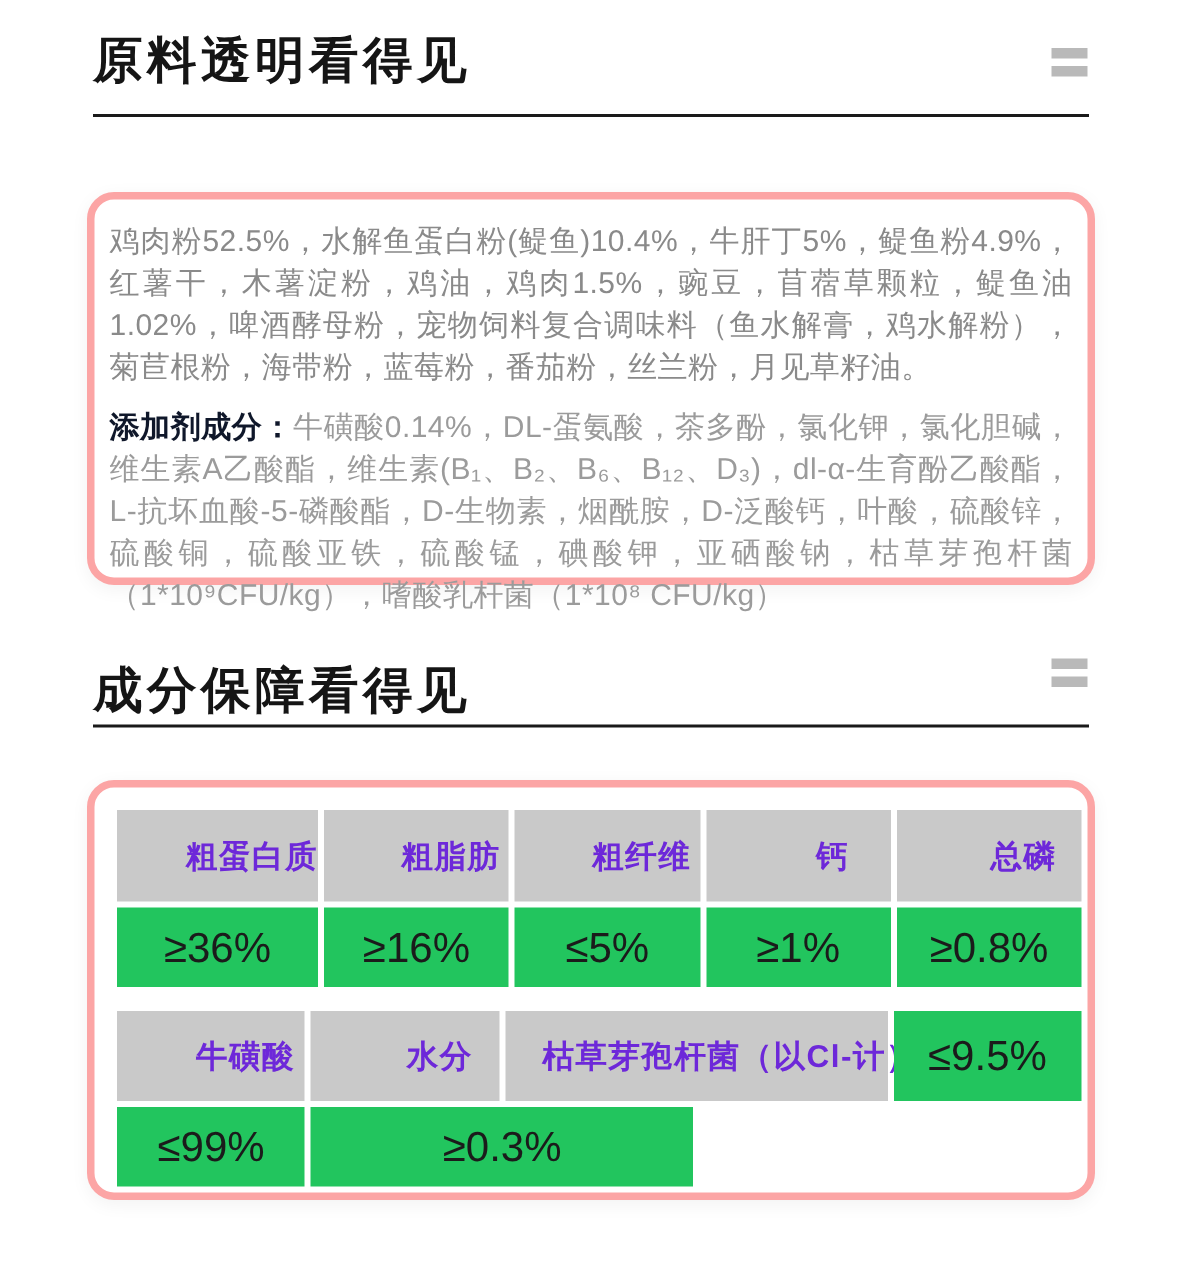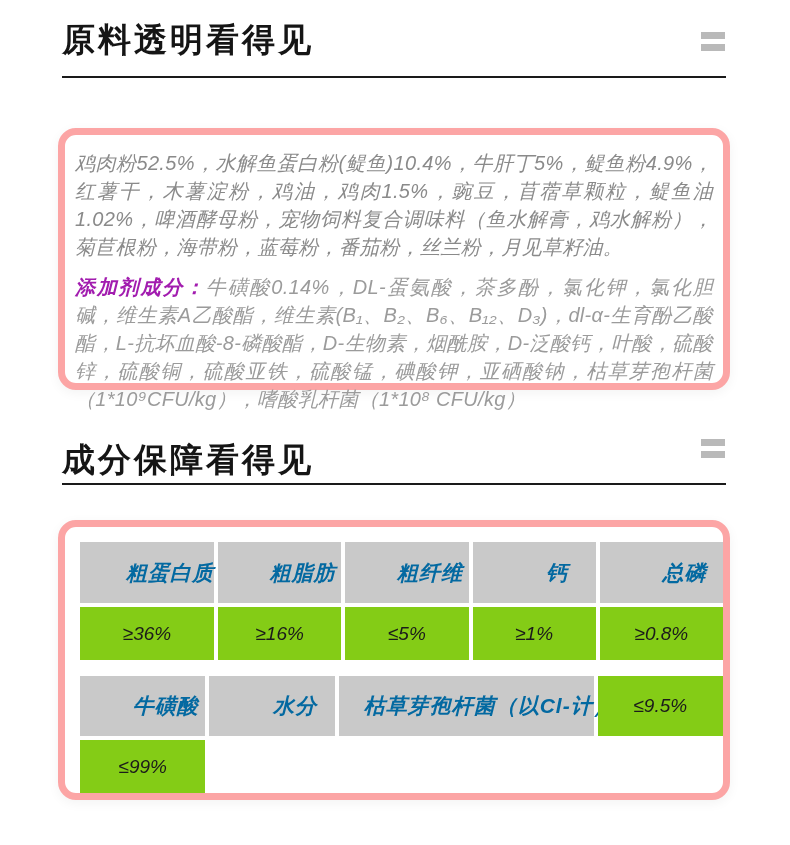--- a/index.html
+++ b/index.html
@@ -31,80 +31,79 @@
   .bars-icon { position: absolute; left: 701px; width: 24px; }
   .bars-icon-1 { top: 32px; }
   .bars-icon-2 { top: 439px; }
   .bars-icon i { display: block; width: 24px; height: 7px; background: #b9b9b9; margin-bottom: 5px; }
   .bars-icon i:last-child { margin-bottom: 0; }
 
   
   .card {
     position: absolute; left: 58px; width: 672px;
     background: #ffffff;
-    border: 7px solid #fca5a5;
+    border: 5px solid #fca5a5;
     border-radius: 18px;
     box-shadow: 0 3px 12px rgba(0,0,0,0.05);
-    font-style: italic;
   }
   .card-ingredients { top: 128px; height: 262px; padding: 14px 10px 10px 10px; }
   .card-nutrition   { top: 520px; height: 280px; padding: 15px 14px 12px 15px; }
 
   .ing-text {
     margin: 0;
     font-size: 20px; line-height: 28px;
     color: #8a8a8a; letter-spacing: 0.3px;
     text-align: justify;
   }
   .add-text {
     margin: 12px 0 0 0;
     font-size: 20px; line-height: 28px;
     color: #9b9b9b; letter-spacing: 0.3px;
     text-align: justify;
   }
-  .add-text strong { color: #a21caf; font-weight: 700; }
+  .add-text strong { color: #0f172a; font-weight: 700; }
 
   
   .nutri-grid {
     display: grid;
     grid-template-columns: repeat(5, 1fr);
     gap: 4px;
     width: 643px;
   }
   .grid-1 { grid-template-rows: 61px 53px; margin-bottom: 16px; }
   .grid-2 { grid-template-rows: 60px 53px; }
   .cell {
     display: flex; align-items: center; justify-content: center;
     text-align: center; white-space: nowrap;
   }
   .cell-h {
-    background: #c9c9c9; color: #0369a1;
+    background: #c9c9c9; color: #6d28d9;
     font-size: 21px; font-weight: 700; letter-spacing: 1px; padding-left: 46px;
   }
   .cell-v {
-    background: #84cc16; color: #1b1b1b;
-    font-size: 19px; font-weight: 400;
+    background: #22c55e; color: #1b1b1b;
+    font-size: 28px; font-weight: 400;
   }
   .span2 { grid-column: span 2; }
 </style>
 </head>
 <body>
 
 <div class="page">
 
   <h2 class="sec-title title-1">原料透明看得见</h2>
   <span class="bars-icon bars-icon-1">
       <i></i>
       <i></i>
     </span>
   <div class="divider divider-1"></div>
 
   <div class="card card-ingredients">
     <p class="ing-text">鸡肉粉52.5%，水解鱼蛋白粉(鳀鱼)10.4%，牛肝丁5%，鳀鱼粉4.9%，红薯干，木薯淀粉，鸡油，鸡肉1.5%，豌豆，苜蓿草颗粒，鳀鱼油1.02%，啤酒酵母粉，宠物饲料复合调味料（鱼水解膏，鸡水解粉），菊苣根粉，海带粉，蓝莓粉，番茄粉，丝兰粉，月见草籽油。</p>
-    <p class="add-text"><strong>添加剂成分：</strong><span>牛磺酸0.14%，DL-蛋氨酸，茶多酚，氯化钾，氯化胆碱，维生素A乙酸酯，维生素(B₁、B₂、B₆、B₁₂、D₃)，dl-α-生育酚乙酸酯，L-抗坏血酸-8-磷酸酯，D-生物素，烟酰胺，D-泛酸钙，叶酸，硫酸锌，硫酸铜，硫酸亚铁，硫酸锰，碘酸钾，亚硒酸钠，枯草芽孢杆菌（1*10⁹CFU/kg），嗜酸乳杆菌（1*10⁸ CFU/kg）</span></p>
+    <p class="add-text"><strong>添加剂成分：</strong><span>牛磺酸0.14%，DL-蛋氨酸，茶多酚，氯化钾，氯化胆碱，维生素A乙酸酯，维生素(B₁、B₂、B₆、B₁₂、D₃)，dl-α-生育酚乙酸酯，L-抗坏血酸-5-磷酸酯，D-生物素，烟酰胺，D-泛酸钙，叶酸，硫酸锌，硫酸铜，硫酸亚铁，硫酸锰，碘酸钾，亚硒酸钠，枯草芽孢杆菌（1*10⁹CFU/kg），嗜酸乳杆菌（1*10⁸ CFU/kg）</span></p>
   </div>
 
   <h2 class="sec-title title-2">成分保障看得见</h2>
   <span class="bars-icon bars-icon-2">
       <i></i>
       <i></i>
     </span>
   <div class="divider divider-2"></div>
 
   <div class="card card-nutrition">
@@ -121,17 +120,18 @@
       <div class="cell cell-v">≥1%</div>
       <div class="cell cell-v">≥0.8%</div>
     </div>
 
     <div class="nutri-grid grid-2">
       <div class="cell cell-h">牛磺酸</div>
       <div class="cell cell-h">水分</div>
       <div class="cell cell-h span2">枯草芽孢杆菌（以Cl-计）</div>
       <div class="cell cell-v">≤9.5%</div>
       <div class="cell cell-v">≤99%</div>
+      <div class="cell cell-v span2">≥0.3%</div>
     </div>
 
   </div>
 
 </div>
 
 </body></html>

